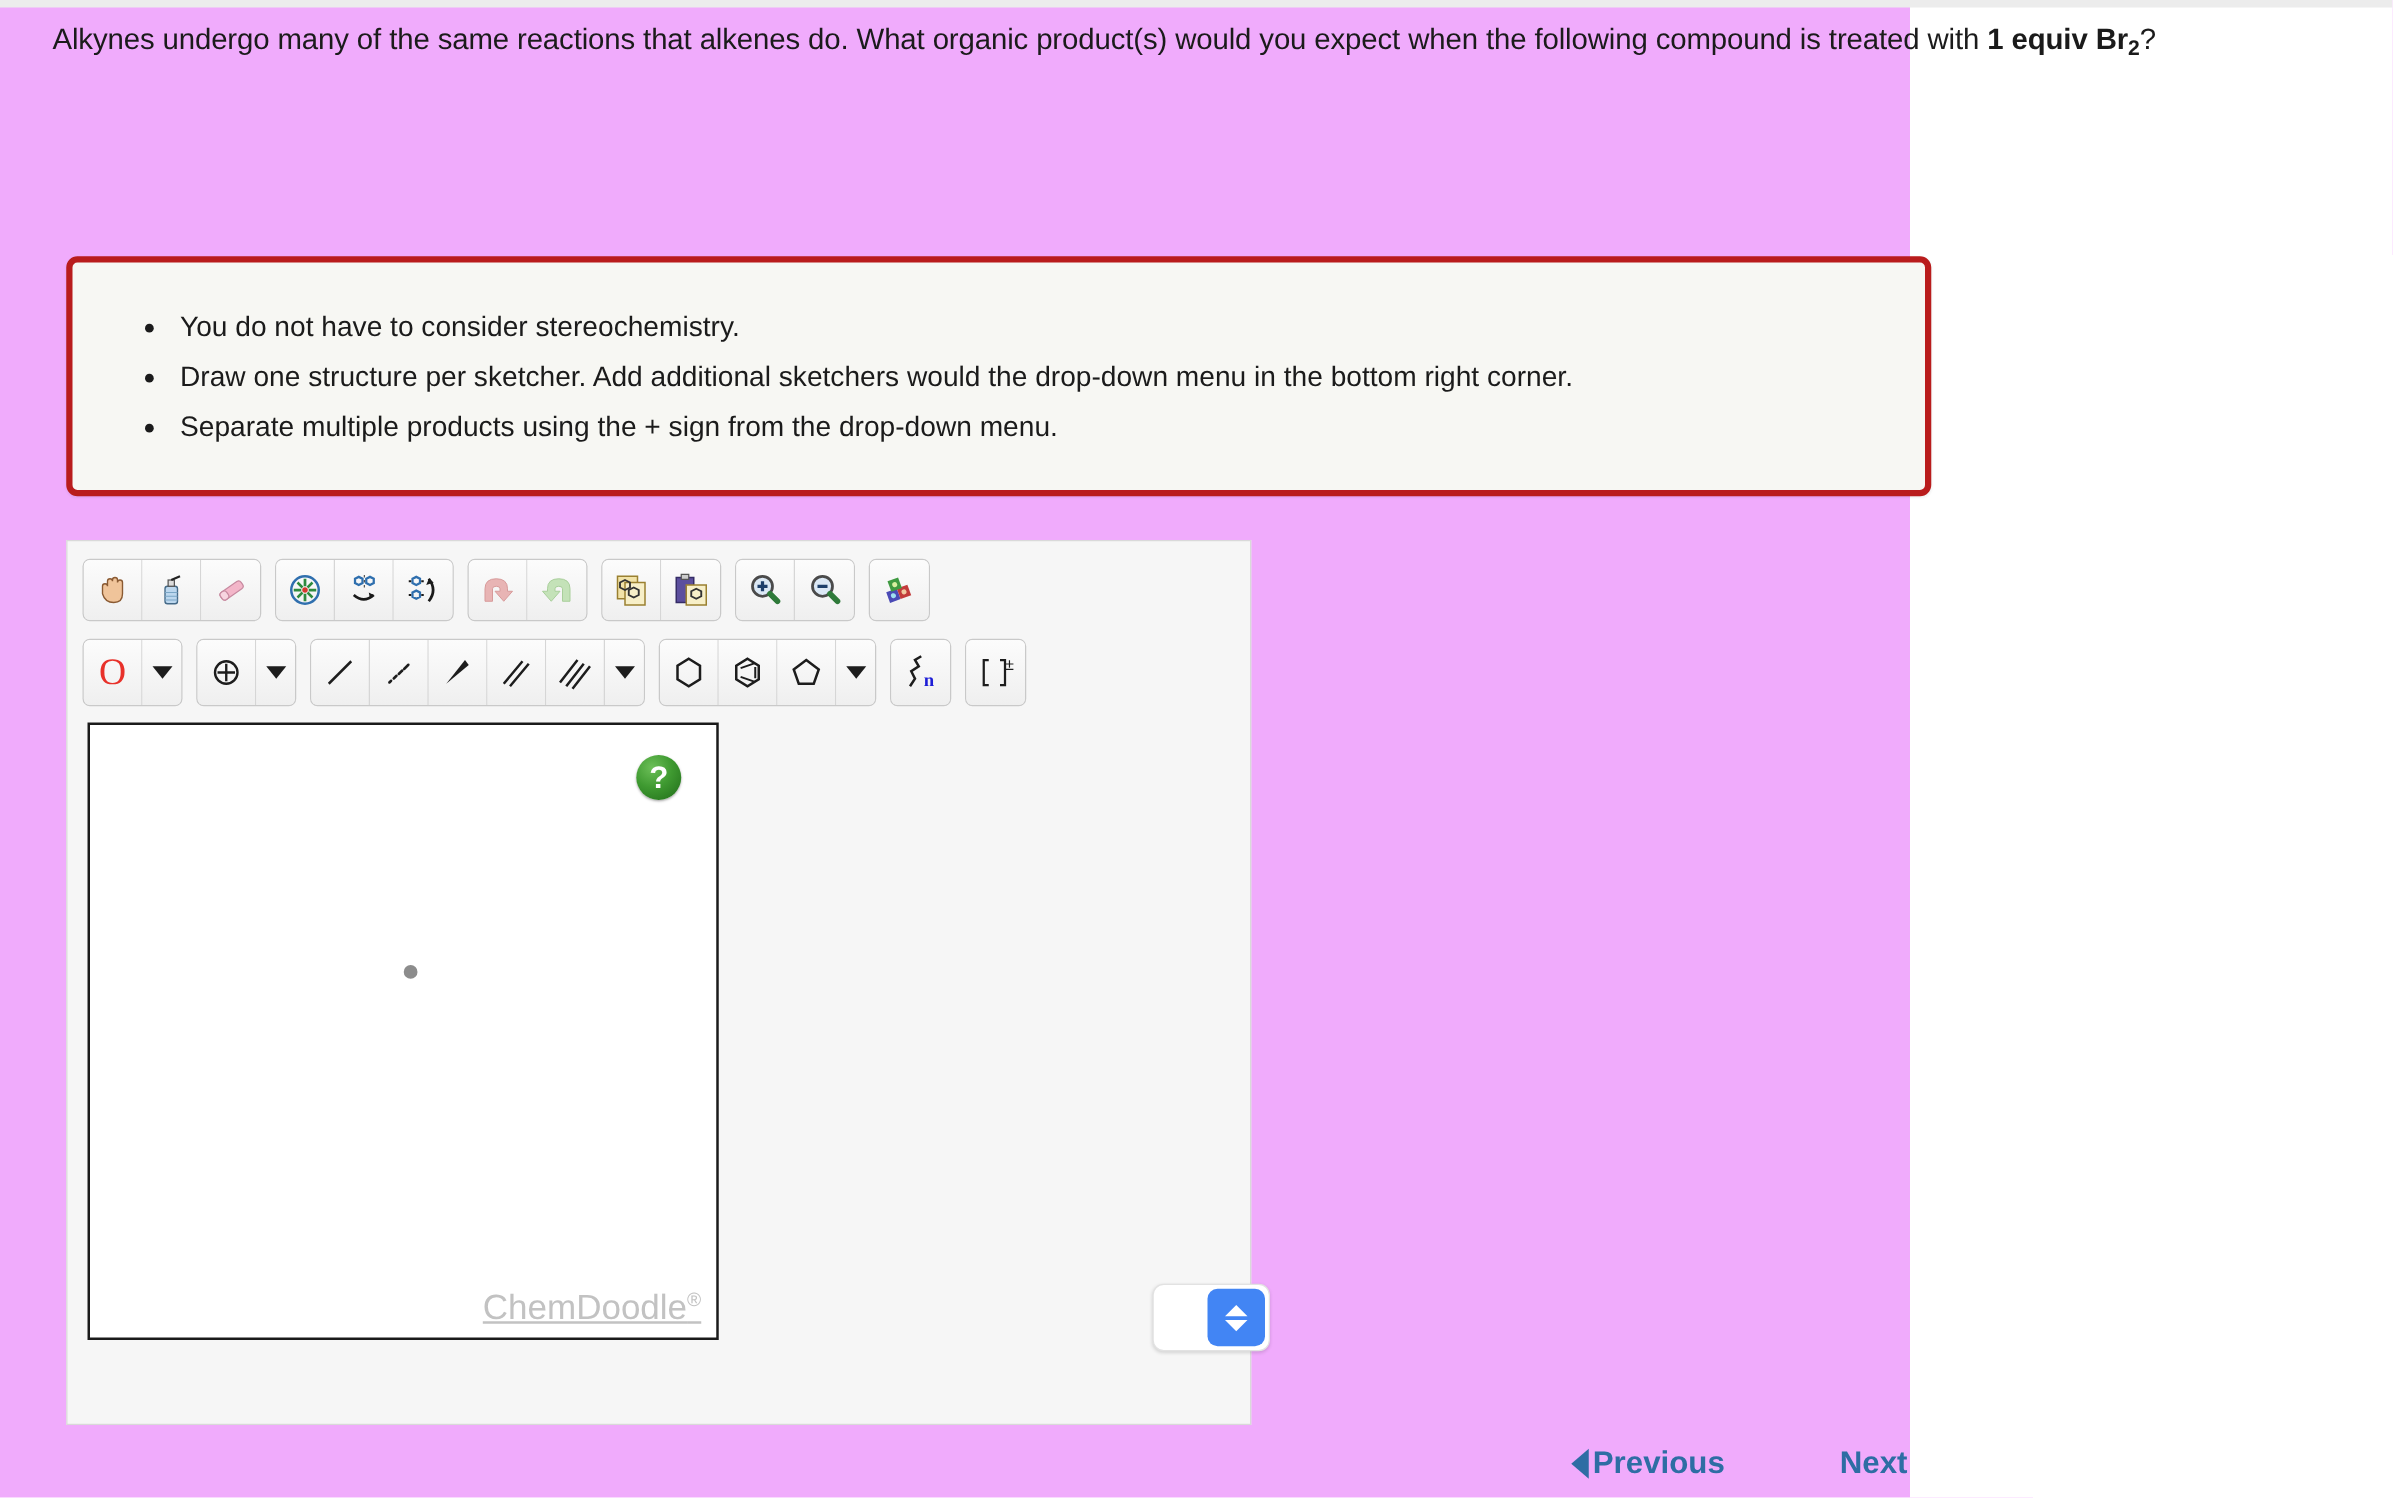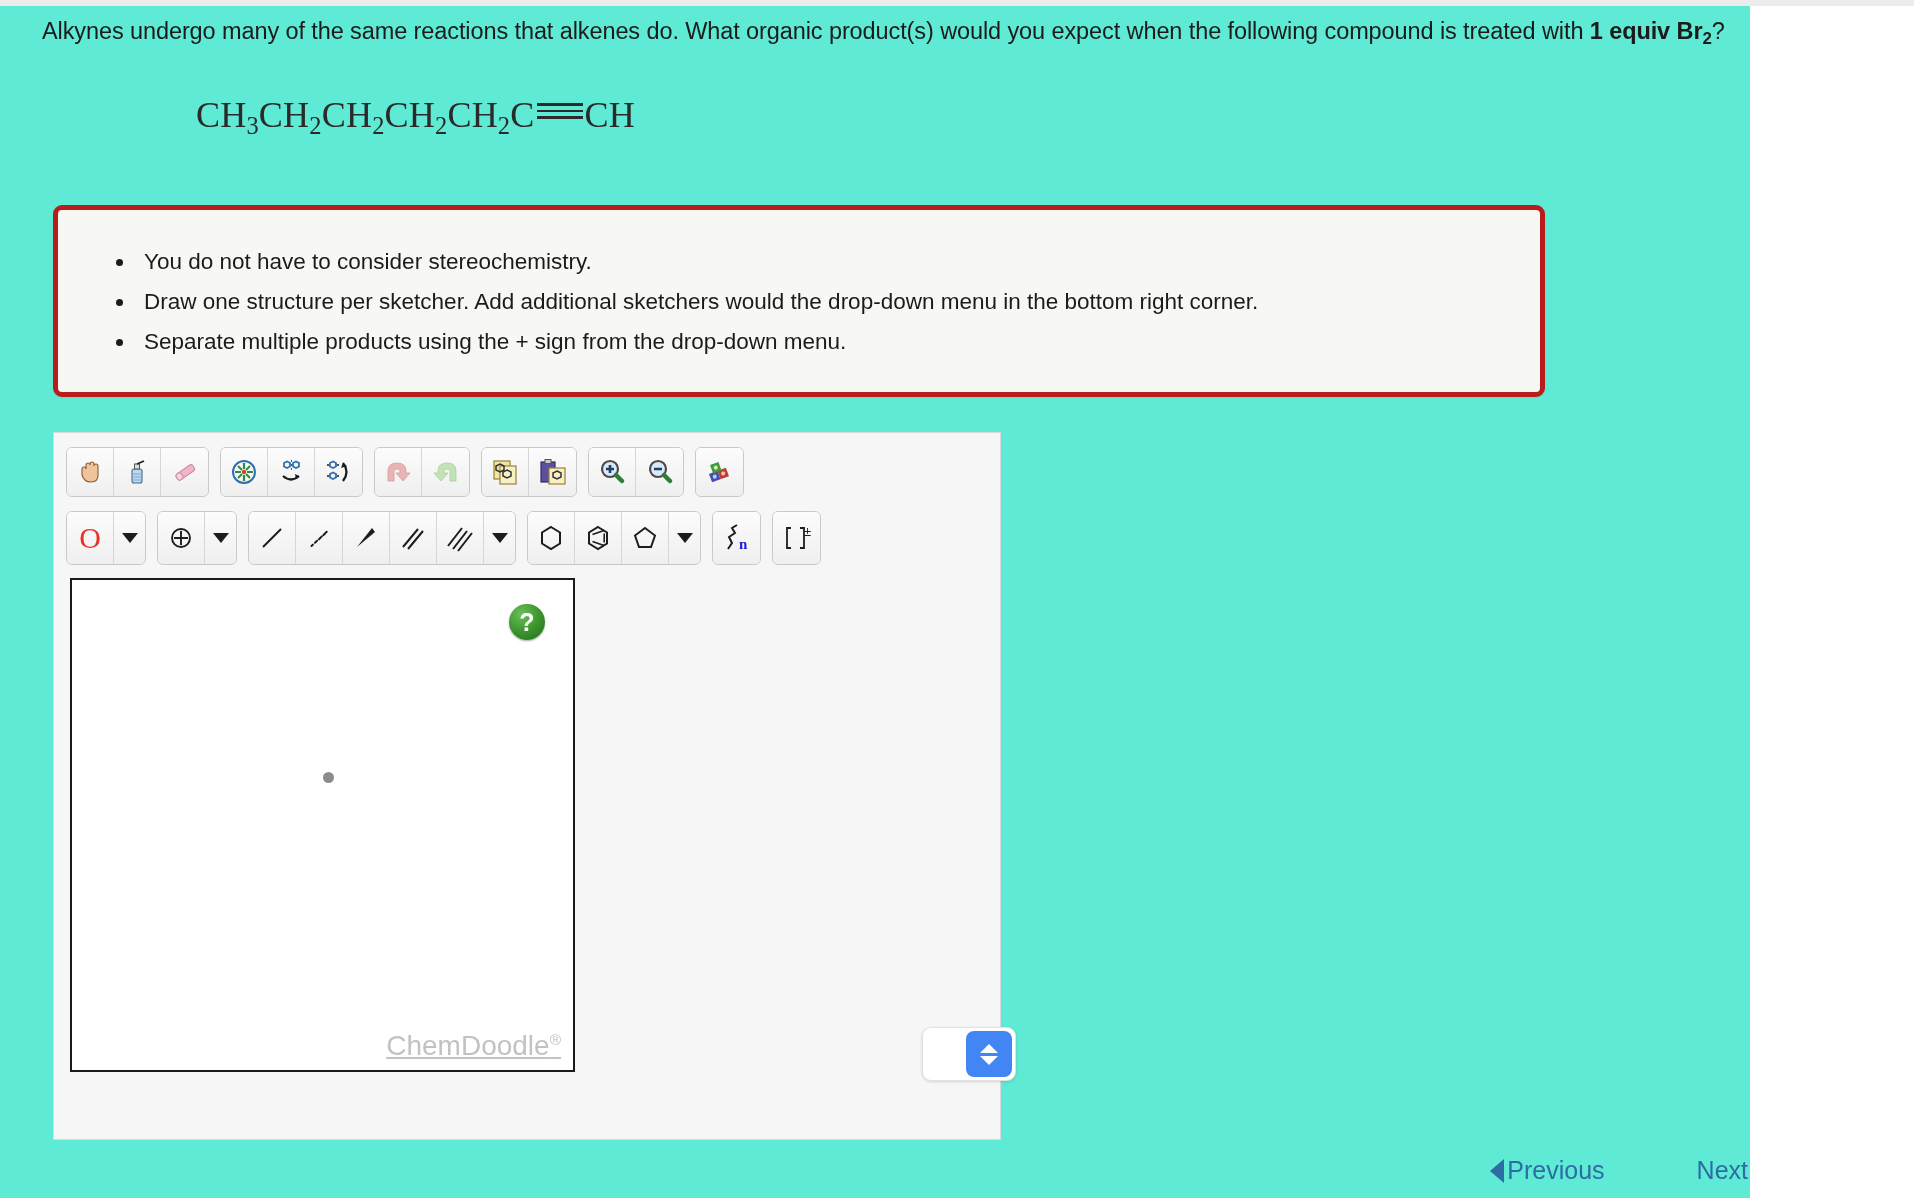--- a/index.html
+++ b/index.html
@@ -3,21 +3,21 @@
 <meta charset="utf-8">
 <style>
   * { box-sizing: border-box; }
   html, body {
     margin: 0; padding: 0;
     width: 1914px; height: 1198px;
     background: #ffffff;
     font-family: "Liberation Sans", sans-serif;
     overflow: hidden;
   }
-  .page { position: relative; width: 1750px; height: 1198px; background: #5eead4; }
+  .page { position: relative; width: 1528px; height: 1198px; background: #f0abfc; }
 
   
   .top-strip {
     position: absolute; top: 0; left: 0; width: 1914px; height: 6px;
     background: #ececec;
   }
 
   
   .question {
     position: absolute;
@@ -177,21 +177,21 @@
     gap: 3px;
   }
   .chev { width: 0; height: 0; border-left: 9px solid transparent; border-right: 9px solid transparent; }
   .chev.up { border-bottom: 9px solid #ffffff; }
   .chev.down { border-top: 9px solid #ffffff; }
 
   
   .footer-nav {
     position: absolute; bottom: 13px; right: 0px;
     display: flex; align-items: flex-end;
-    font-size: 25px; color: #2a6496;
+    font-size: 25px; color: #2a6496; font-weight: bold;
   }
   .prev-link, .next-link {
     display: flex; align-items: center;
     color: #2e6da4; text-decoration: none;
   }
   .next-link { margin-left: 92px; margin-right: 2px; }
   .chev-left {
     width: 0; height: 0;
     border-top: 12px solid transparent;
     border-bottom: 12px solid transparent;
@@ -203,23 +203,20 @@
 <body>
 
 <div class="page">
 
   <div class="top-strip"></div>
 
   <div class="question">
     <span>Alkynes undergo many of the same reactions that alkenes do. What organic product(s) would you expect when the following compound is treated with </span><b>1 equiv Br<sub>2</sub></b><span>?</span>
   </div>
 
-  <div class="formula">
-    <span>CH<sub>3</sub></span><span>CH<sub>2</sub></span><span>CH<sub>2</sub></span><span>CH<sub>2</sub></span><span>CH<sub>2</sub></span><span>C</span><span class="tbond"><i></i><i></i><i></i></span><span>CH</span>
-  </div>
 
   <div class="instructions">
     <ul>
       <li>You do not have to consider stereochemistry.</li>
       <li>Draw one structure per sketcher. Add additional sketchers would the drop-down menu in the bottom right corner.</li>
       <li>Separate multiple products using the + sign from the drop-down menu.</li>
     </ul>
   </div>
 
   <div class="sketcher">

